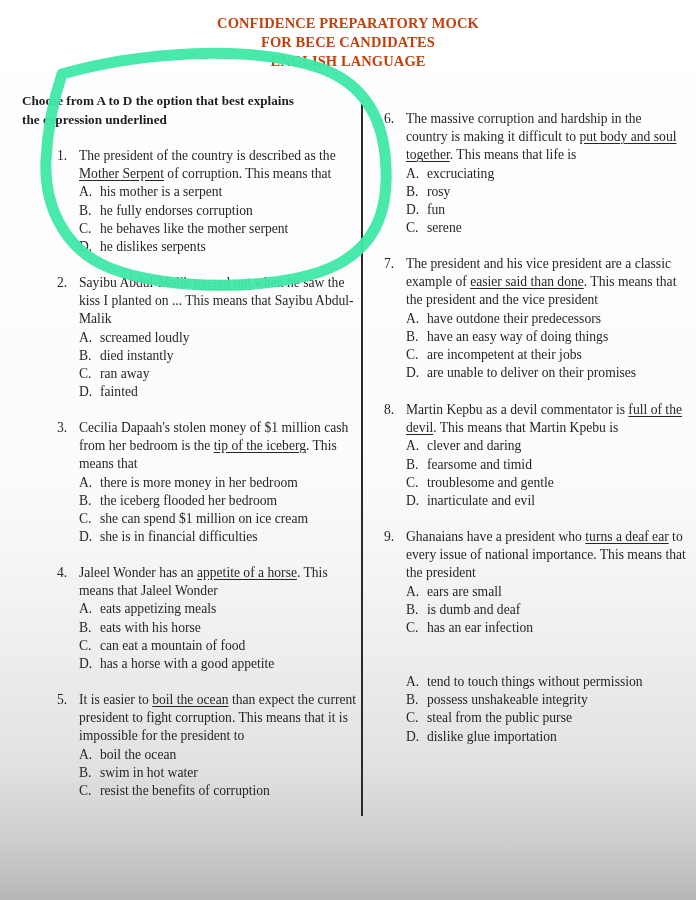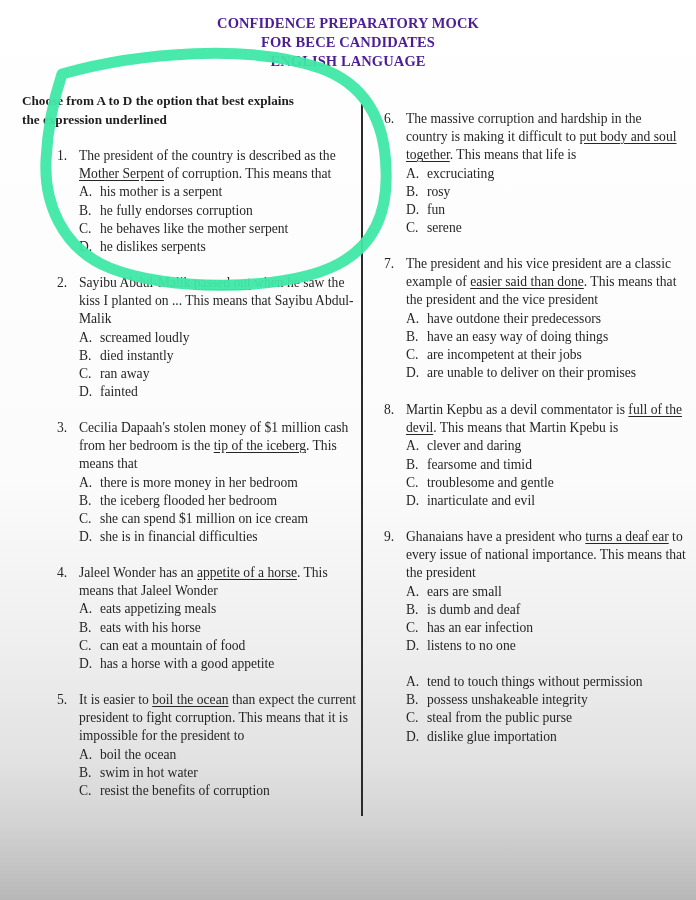--- a/index.html
+++ b/index.html
@@ -5,21 +5,21 @@
   html, body { margin: 0; padding: 0; }
   body {
     width: 696px; height: 900px; overflow: hidden; position: relative;
     background: linear-gradient(to bottom, #ffffff 0px, #fbfbfb 480px, #efefef 640px, #e2e2e2 760px, #d4d4d4 820px, #c6c6c6 860px, #b7b7b7 900px);
     font-family: "Liberation Serif", "DejaVu Serif", serif;
     color: #1a1a1a;
   }
   .page { position: absolute; left: 0; top: 0; width: 696px; height: 900px; }
   .header {
     position: absolute; left: 0; top: 14px; width: 696px; text-align: center;
-    font-weight: bold; font-size: 14.5px; line-height: 19px; letter-spacing: 0.1px; color: #4c1d95;
+    font-weight: bold; font-size: 14.5px; line-height: 19px; letter-spacing: 0.1px; color: #c2410c;
   }
   .instructions {
     position: absolute; left: 22px; top: 92px; width: 340px;
     font-weight: bold; font-size: 13.2px; line-height: 18.5px; color: #1e1e1e;
   }
   .divider { position: absolute; left: 361px; top: 104px; width: 2px; height: 712px; background: #2b2b2b; }
   .q {
     position: absolute; font-size: 13.6px; line-height: 18.2px; color: #262626;
   }
   .q .stem { position: relative; padding-left: 22px; }
@@ -136,21 +136,20 @@
   </div>
 
   <div class="q" style="left:384px; top:528px; width:305px;">
     <div class="stem">
       <span class="num">9.</span>
       <span>Ghanaians have a president who </span><span class="ul">turns a deaf ear</span><span> to every issue of national importance. This means that the president</span>
     </div>
     <div class="opt"><span class="letter">A.</span><span class="otext">ears are small</span></div>
     <div class="opt"><span class="letter">B.</span><span class="otext">is dumb and deaf</span></div>
     <div class="opt"><span class="letter">C.</span><span class="otext">has an ear infection</span></div>
-    <div class="opt"><span class="letter">D.</span><span class="otext">listens to no one</span></div>
   </div>
 
   <div class="q" style="left:384px; top:673px; width:295px;">
     <div class="opt"><span class="letter">A.</span><span class="otext">tend to touch things without permission</span></div>
     <div class="opt"><span class="letter">B.</span><span class="otext">possess unshakeable integrity</span></div>
     <div class="opt"><span class="letter">C.</span><span class="otext">steal from the public purse</span></div>
     <div class="opt"><span class="letter">D.</span><span class="otext">dislike glue importation</span></div>
   </div>
 
   <svg class="annotation" width="696" height="900" viewBox="0 0 696 900">

